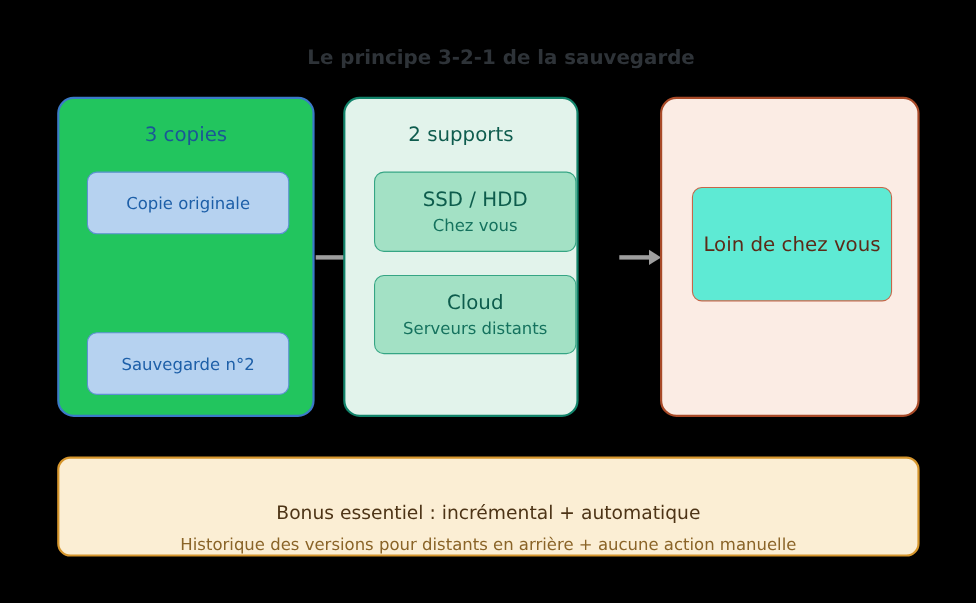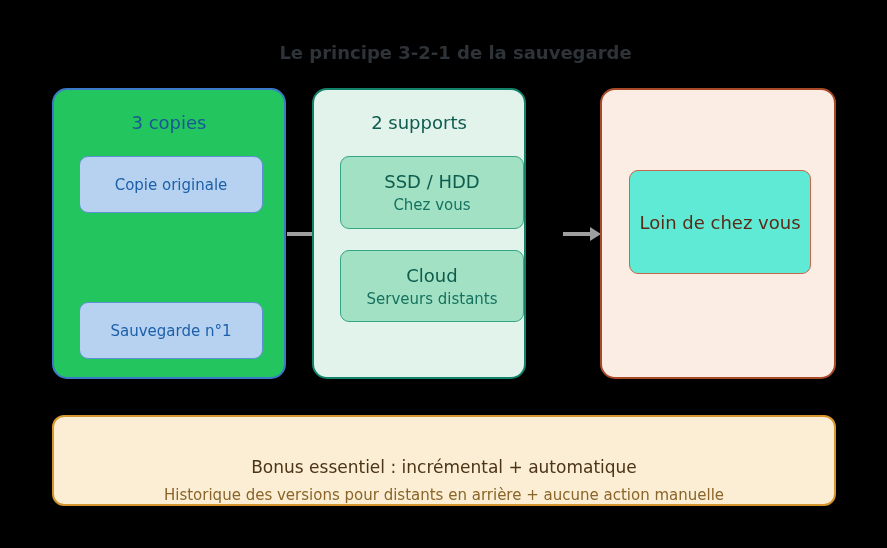--- a/index.html
+++ b/index.html
@@ -77,21 +77,21 @@
 <div class="canvas">
 
   <h1 class="title">Le principe 3-2-1 de la sauvegarde</h1>
 
   <section class="panel panel-blue">
     <div class="panel-header">3 copies</div>
     <div class="chip chip-blue chip-blue-1">
       <span class="chip-title">Copie originale</span>
     </div>
     <div class="chip chip-blue chip-blue-3">
-      <span class="chip-title">Sauvegarde n°1</span>
+      <span class="chip-title">Sauvegarde n°2</span>
     </div>
   </section>
 
   <div class="arrow arrow-1">
     <span class="shaft"></span>
     <span class="head"></span>
   </div>
 
   <section class="panel panel-green">
     <div class="panel-header">2 supports</div>

